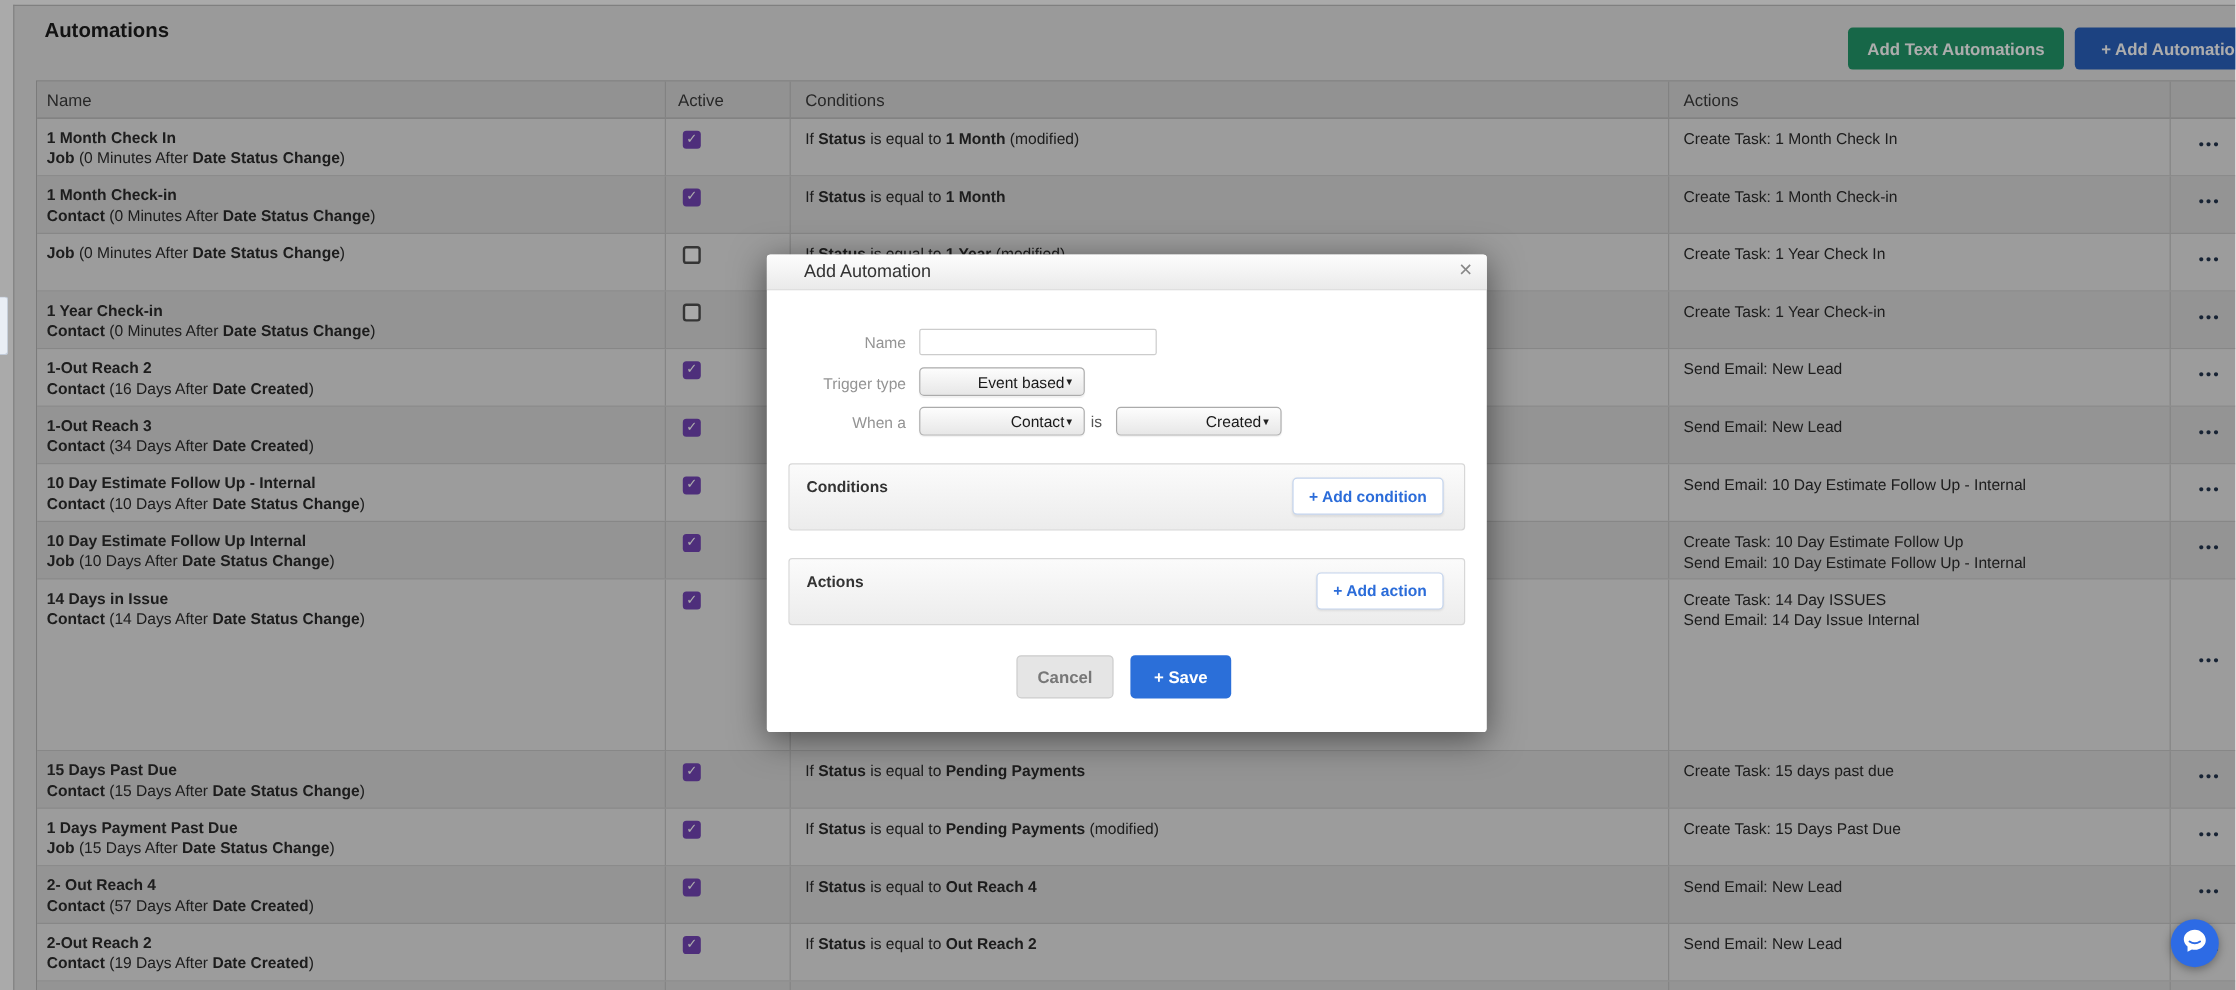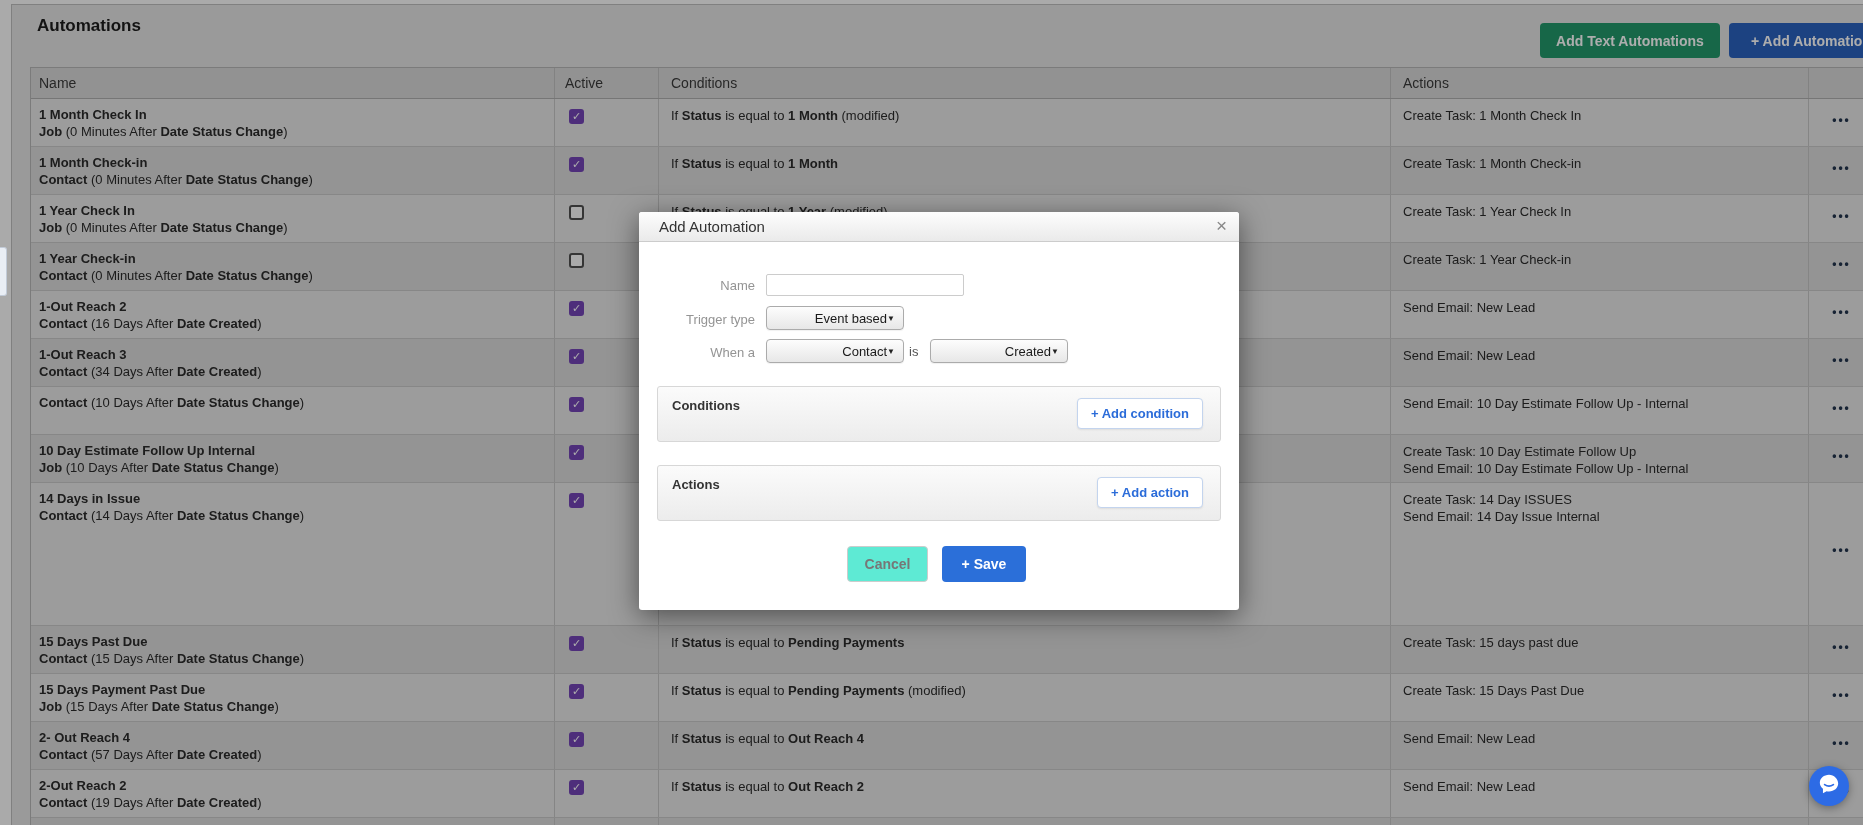--- a/index.html
+++ b/index.html
@@ -51,40 +51,40 @@
   
   .overlay { position:absolute; left:0; top:0; width:1863px; height:825px;
     background:rgba(0,0,0,0.32); z-index:50; }
 
   
   .modal { position:absolute; left:639px; top:212px; width:600px; height:398px; z-index:60;
     background:#fff; border-radius:3px; box-shadow:0 6px 28px rgba(0,0,0,0.5); }
   .m-header { position:absolute; left:0; top:0; width:100%; height:30px;
     background:linear-gradient(#fdfdfd,#eaeaea); border-bottom:1px solid #ccc;
     border-radius:3px 3px 0 0; }
-  .m-title { font-size:15px; color:#333; line-height:29px; padding-left:20px; }
+  .m-title { font-size:15px; color:#333; line-height:29px; padding-left:31px; }
   .m-close { position:absolute; right:12px; top:3px; font-size:19px; color:#888; cursor:pointer; }
   .m-label { position:absolute; left:0; width:116px; text-align:right; font-size:13px; color:#949494; }
   .m-input { position:absolute; left:127px; top:62px; width:198px; height:22px;
     border:1px solid #ccc; border-radius:2px; background:#fff; font-size:13px; padding:0 6px;
     font-family:"Liberation Sans",sans-serif; }
   .m-select { position:absolute; height:24px; width:138px; border:1px solid #ababab; border-radius:4px;
     background:linear-gradient(#fdfdfd,#e7e7e7); font-size:13px; color:#1a1a1a;
     display:flex; align-items:center; padding:0 8px 0 10px; cursor:pointer; box-shadow:0 1px 1px rgba(0,0,0,0.06); }
   .m-select .sel-text { flex:1; overflow:hidden; white-space:nowrap;text-align:right; }
   .m-select .arrow { font-size:8px; color:#222; }
   .is-word { position:absolute; left:270px; top:132px; font-size:13px; color:#555; }
   .m-panel { position:absolute; left:18px; width:564px; height:56px; border:1px solid #d7d7d7;
     border-radius:3px; background:linear-gradient(#fbfbfb,#ececec); }
   .m-panel .pl { position:absolute; left:14px; top:11px; font-size:13px; font-weight:bold; color:#333; }
   .add-btn { position:absolute; right:17px; top:11px; height:31px; padding:0 13px;
     background:#fff; border:1px solid #c3d4ee; border-radius:4px; color:var(--link_blue,#2b6cd9);
     font-weight:bold; font-size:13px; font-family:"Liberation Sans",sans-serif;
     box-shadow:0 1px 2px rgba(0,0,0,0.08); cursor:pointer; }
-  .btn-cancel { position:absolute; left:208px; top:334px; width:81px; height:36px; background:#5eead4;
+  .btn-cancel { position:absolute; left:208px; top:334px; width:81px; height:36px; background:#e5e5e5;
     border:1px solid #ccc; border-radius:4px; color:#777; font-weight:bold; font-size:14px;
     font-family:"Liberation Sans",sans-serif; cursor:pointer; }
   .btn-save { position:absolute; left:303px; top:334px; width:84px; height:36px;
     background:var(--save_blue,#2b6fd9); border:none; border-radius:4px; color:#ffffff; font-weight:bold;
     font-size:14px; font-family:"Liberation Sans",sans-serif; cursor:pointer; }
 
   
   .chat-bubble { position:absolute; left:1809px; top:766px; width:40px; height:40px; border-radius:50%;
     background:var(--chat_blue,#2d6be5); z-index:70; box-shadow:0 2px 8px rgba(0,0,0,0.35);
     display:flex; align-items:center; justify-content:center; cursor:pointer; }
@@ -136,21 +136,20 @@
             <div class="cell c-cond"><span>If </span><b>Status</b><span> is equal to </span><b>1 Month</b></div>
             <div class="cell c-act">
               <div class="actline">Create Task: 1 Month Check-in</div>
             </div>
             <div class="cell c-menu">
               <span class="dots">•••</span>
             </div>
           </div>
           <div class="trow">
             <div class="cell c-name">
-              <div class="nm">1 Year Check In</div>
               <div class="sub"><b>Job</b><span> (0 Minutes After </span><b>Date Status Change</b><span>)</span></div>
             </div>
             <div class="cell c-active">
               <span class="cb off"></span>
             </div>
             <div class="cell c-cond"><span>If </span><b>Status</b><span> is equal to </span><b>1 Year</b><span> (modified)</span></div>
             <div class="cell c-act">
               <div class="actline">Create Task: 1 Year Check In</div>
             </div>
             <div class="cell c-menu">
@@ -200,20 +199,21 @@
             <div class="cell c-cond"></div>
             <div class="cell c-act">
               <div class="actline">Send Email: New Lead</div>
             </div>
             <div class="cell c-menu">
               <span class="dots">•••</span>
             </div>
           </div>
           <div class="trow">
             <div class="cell c-name">
+              <div class="nm">10 Day Estimate Follow Up - Internal</div>
               <div class="sub"><b>Contact</b><span> (10 Days After </span><b>Date Status Change</b><span>)</span></div>
             </div>
             <div class="cell c-active">
               <span class="cb on">✓</span>
             </div>
             <div class="cell c-cond"></div>
             <div class="cell c-act">
               <div class="actline">Send Email: 10 Day Estimate Follow Up - Internal</div>
             </div>
             <div class="cell c-menu">
@@ -265,21 +265,21 @@
             <div class="cell c-cond"><span>If </span><b>Status</b><span> is equal to </span><b>Pending Payments</b></div>
             <div class="cell c-act">
               <div class="actline">Create Task: 15 days past due</div>
             </div>
             <div class="cell c-menu">
               <span class="dots">•••</span>
             </div>
           </div>
           <div class="trow">
             <div class="cell c-name">
-              <div class="nm">15 Days Payment Past Due</div>
+              <div class="nm">1 Days Payment Past Due</div>
               <div class="sub"><b>Job</b><span> (15 Days After </span><b>Date Status Change</b><span>)</span></div>
             </div>
             <div class="cell c-active">
               <span class="cb on">✓</span>
             </div>
             <div class="cell c-cond"><span>If </span><b>Status</b><span> is equal to </span><b>Pending Payments</b><span> (modified)</span></div>
             <div class="cell c-act">
               <div class="actline">Create Task: 15 Days Past Due</div>
             </div>
             <div class="cell c-menu">

